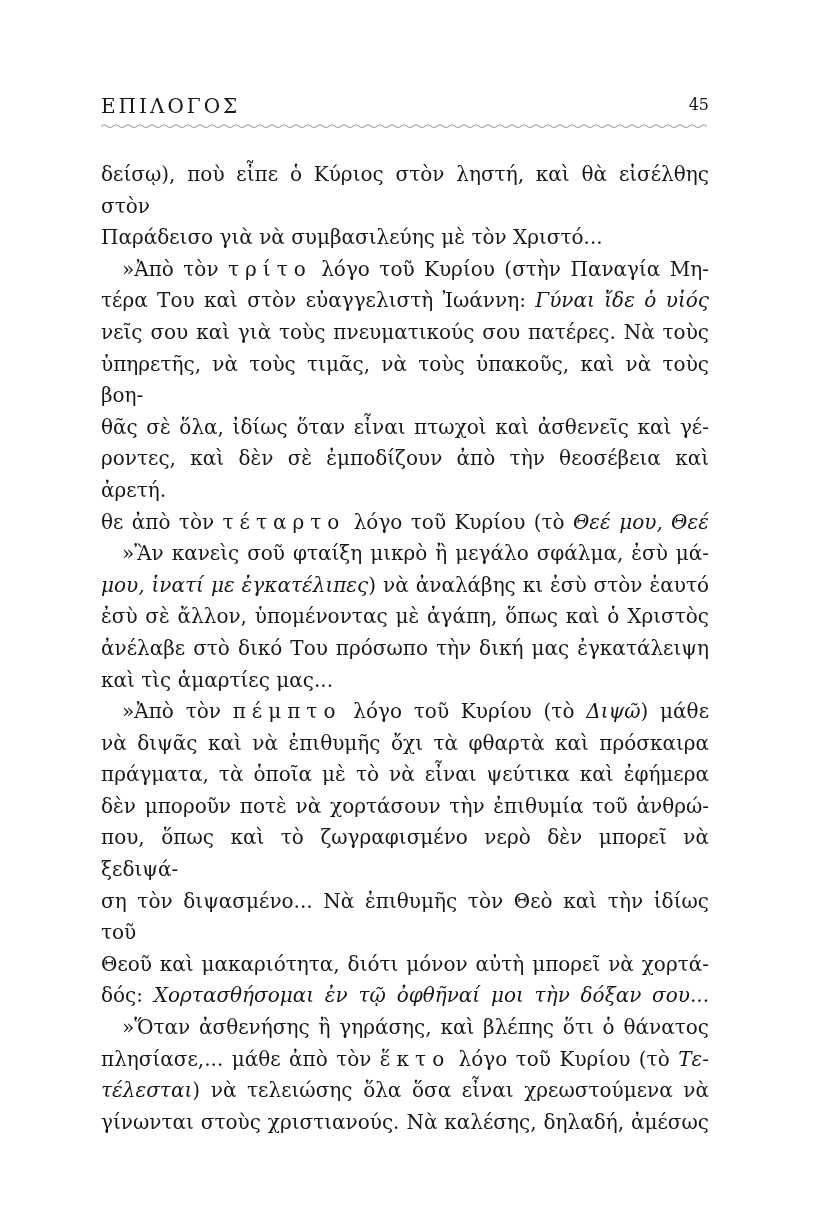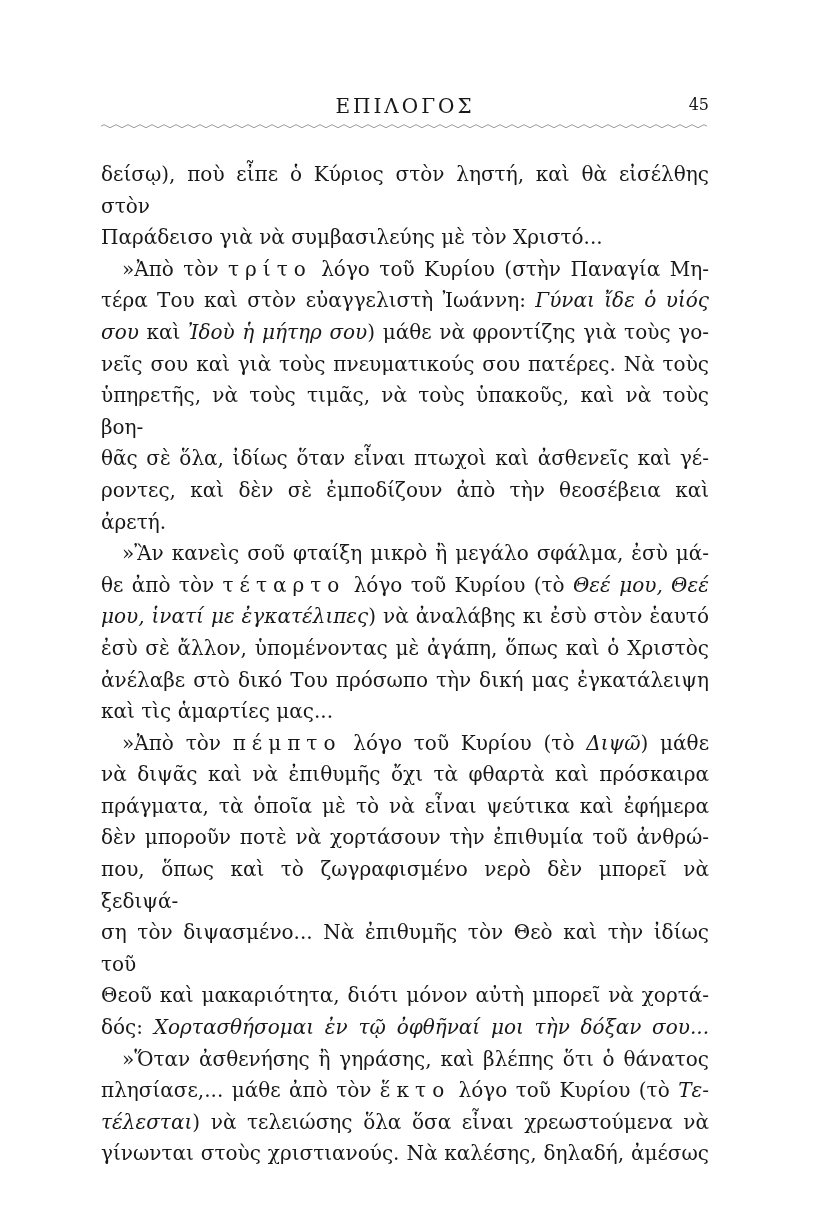--- a/index.html
+++ b/index.html
@@ -15,21 +15,20 @@
   .running-header {
     position: absolute;
     left: 101px;
     top: 95px;
     width: 608px;
     height: 22px;
   }
   .header-title {
     position: absolute;
     left: 0; right: 0;
-    text-align: center;
     font-size: 20px;
     letter-spacing: 3px;
     line-height: 22px;
     white-space: nowrap;
   }
   .header-pagenum {
     position: absolute;
     right: 0;
     top: -1px;
     font-size: 16px;
@@ -73,27 +72,26 @@
 
   <svg class="header-rule" width="608" height="8" viewBox="0 0 608 8" aria-hidden="true">
     <path id="wavepath" fill="none" stroke="#8f8f8f" stroke-width="0.9" d="M0,4.2 q3,-3 6,0 t6,0 t6,0 t6,0 t6,0 t6,0 t6,0 t6,0 t6,0 t6,0 t6,0 t6,0 t6,0 t6,0 t6,0 t6,0 t6,0 t6,0 t6,0 t6,0 t6,0 t6,0 t6,0 t6,0 t6,0 t6,0 t6,0 t6,0 t6,0 t6,0 t6,0 t6,0 t6,0 t6,0 t6,0 t6,0 t6,0 t6,0 t6,0 t6,0 t6,0 t6,0 t6,0 t6,0 t6,0 t6,0 t6,0 t6,0 t6,0 t6,0 t6,0 t6,0 t6,0 t6,0 t6,0 t6,0 t6,0 t6,0 t6,0 t6,0 t6,0 t6,0 t6,0 t6,0 t6,0 t6,0 t6,0 t6,0 t6,0 t6,0 t6,0 t6,0 t6,0 t6,0 t6,0 t6,0 t6,0 t6,0 t6,0 t6,0 t6,0 t6,0 t6,0 t6,0 t6,0 t6,0 t6,0 t6,0 t6,0 t6,0 t6,0 t6,0 t6,0 t6,0 t6,0 t6,0 t6,0 t6,0 t6,0 t6,0 t6,0"></path>
   </svg>
 
   <div class="body-text">
       <div class="line j"><span class="seg-normal">δείσῳ), ποὺ εἶπε ὁ Κύριος στὸν ληστή, καὶ θὰ εἰσέλθης στὸν</span></div>
       <div class="line"><span class="seg-normal">Παράδεισο γιὰ νὰ συμβασιλεύης μὲ τὸν Χριστό...</span></div>
       <div class="line j indent"><span class="seg-normal">»Ἀπὸ τὸν </span><span class="seg-spaced">τρίτο</span><span class="seg-normal"> λόγο τοῦ Κυρίου (στὴν Παναγία Μη-</span></div>
       <div class="line j"><span class="seg-normal">τέρα Του καὶ στὸν εὐαγγελιστὴ Ἰωάννη: </span><span class="seg-italic">Γύναι ἴδε ὁ υἱός</span></div>
-      <div class="line j"><span class="seg-italic">σου</span><span class="seg-normal"> καὶ </span><span class="seg-italic">Ἰδοὺ ἡ μήτηρ σου</span><span class="seg-normal">) μάθε νὰ φροντίζης γιὰ τοὺς γο-</span></div>
       <div class="line j"><span class="seg-normal">νεῖς σου καὶ γιὰ τοὺς πνευματικούς σου πατέρες. Νὰ τοὺς</span></div>
       <div class="line j"><span class="seg-normal">ὑπηρετῆς, νὰ τοὺς τιμᾶς, νὰ τοὺς ὑπακοῦς, καὶ νὰ τοὺς βοη-</span></div>
       <div class="line j"><span class="seg-normal">θᾶς σὲ ὅλα, ἰδίως ὅταν εἶναι πτωχοὶ καὶ ἀσθενεῖς καὶ γέ-</span></div>
       <div class="line j"><span class="seg-normal">ροντες, καὶ δὲν σὲ ἐμποδίζουν ἀπὸ τὴν θεοσέβεια καὶ ἀρετή.</span></div>
+      <div class="line j"><span class="seg-normal">θε ἀπὸ τὸν </span><span class="seg-spaced">τέταρτο</span><span class="seg-normal"> λόγο τοῦ Κυρίου (τὸ </span><span class="seg-italic">Θεέ μου, Θεέ</span></div>
       <div class="line j indent"><span class="seg-normal">»Ἂν κανεὶς σοῦ φταίξη μικρὸ ἢ μεγάλο σφάλμα, ἐσὺ μά-</span></div>
-      <div class="line j"><span class="seg-normal">θε ἀπὸ τὸν </span><span class="seg-spaced">τέταρτο</span><span class="seg-normal"> λόγο τοῦ Κυρίου (τὸ </span><span class="seg-italic">Θεέ μου, Θεέ</span></div>
       <div class="line j"><span class="seg-italic">μου, ἱνατί με ἐγκατέλιπες</span><span class="seg-normal">) νὰ ἀναλάβης κι ἐσὺ στὸν ἑαυτό</span></div>
       <div class="line j"><span class="seg-normal">ἐσὺ σὲ ἄλλον, ὑπομένοντας μὲ ἀγάπη, ὅπως καὶ ὁ Χριστὸς</span></div>
       <div class="line j"><span class="seg-normal">ἀνέλαβε στὸ δικό Του πρόσωπο τὴν δική μας ἐγκατάλειψη</span></div>
       <div class="line"><span class="seg-normal">καὶ τὶς ἁμαρτίες μας...</span></div>
       <div class="line j indent"><span class="seg-normal">»Ἀπὸ τὸν </span><span class="seg-spaced">πέμπτο</span><span class="seg-normal"> λόγο τοῦ Κυρίου (τὸ </span><span class="seg-italic">Διψῶ</span><span class="seg-normal">) μάθε</span></div>
       <div class="line j"><span class="seg-normal">νὰ διψᾶς καὶ νὰ ἐπιθυμῆς ὄχι τὰ φθαρτὰ καὶ πρόσκαιρα</span></div>
       <div class="line j"><span class="seg-normal">πράγματα, τὰ ὁποῖα μὲ τὸ νὰ εἶναι ψεύτικα καὶ ἐφήμερα</span></div>
       <div class="line j"><span class="seg-normal">δὲν μποροῦν ποτὲ νὰ χορτάσουν τὴν ἐπιθυμία τοῦ ἀνθρώ-</span></div>
       <div class="line j"><span class="seg-normal">που, ὅπως καὶ τὸ ζωγραφισμένο νερὸ δὲν μπορεῖ νὰ ξεδιψά-</span></div>
       <div class="line j"><span class="seg-normal">ση τὸν διψασμένο... Νὰ ἐπιθυμῆς τὸν Θεὸ καὶ τὴν ἰδίως τοῦ</span></div>

